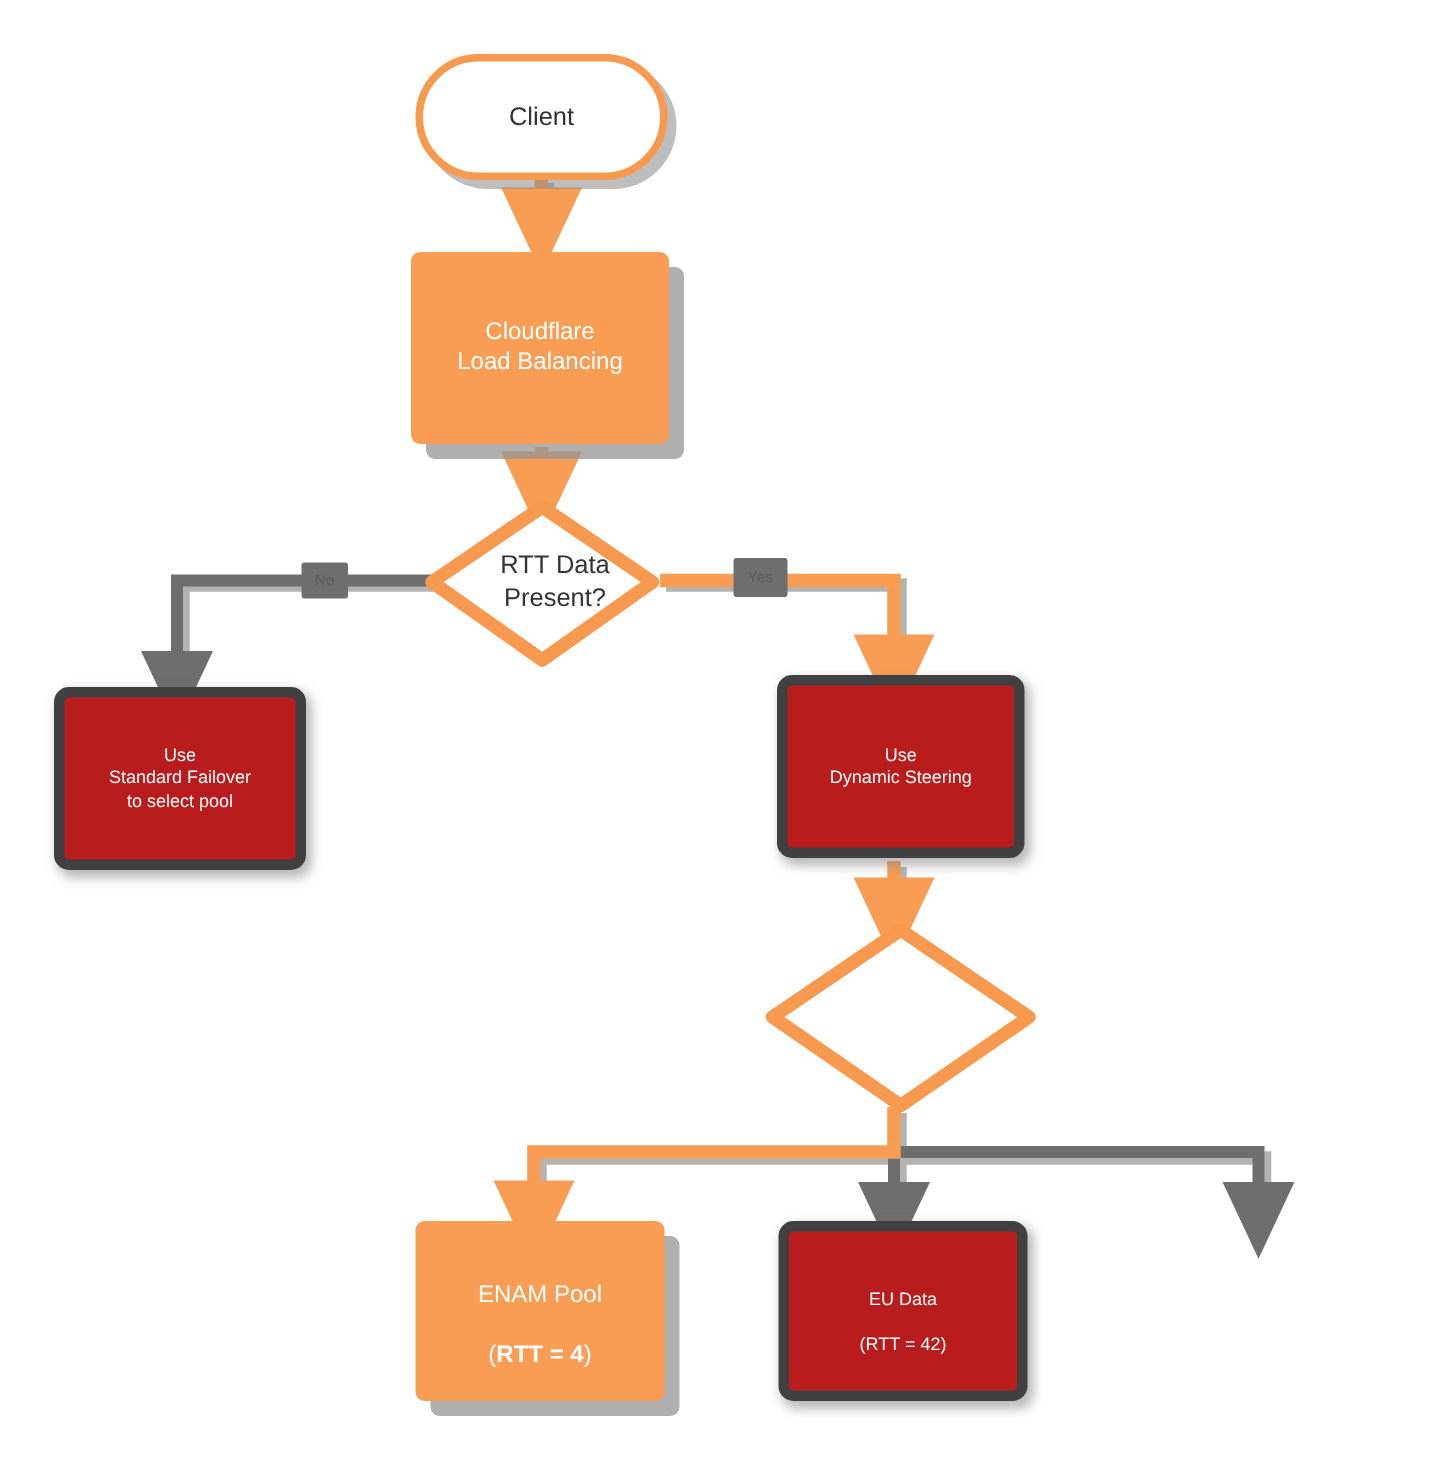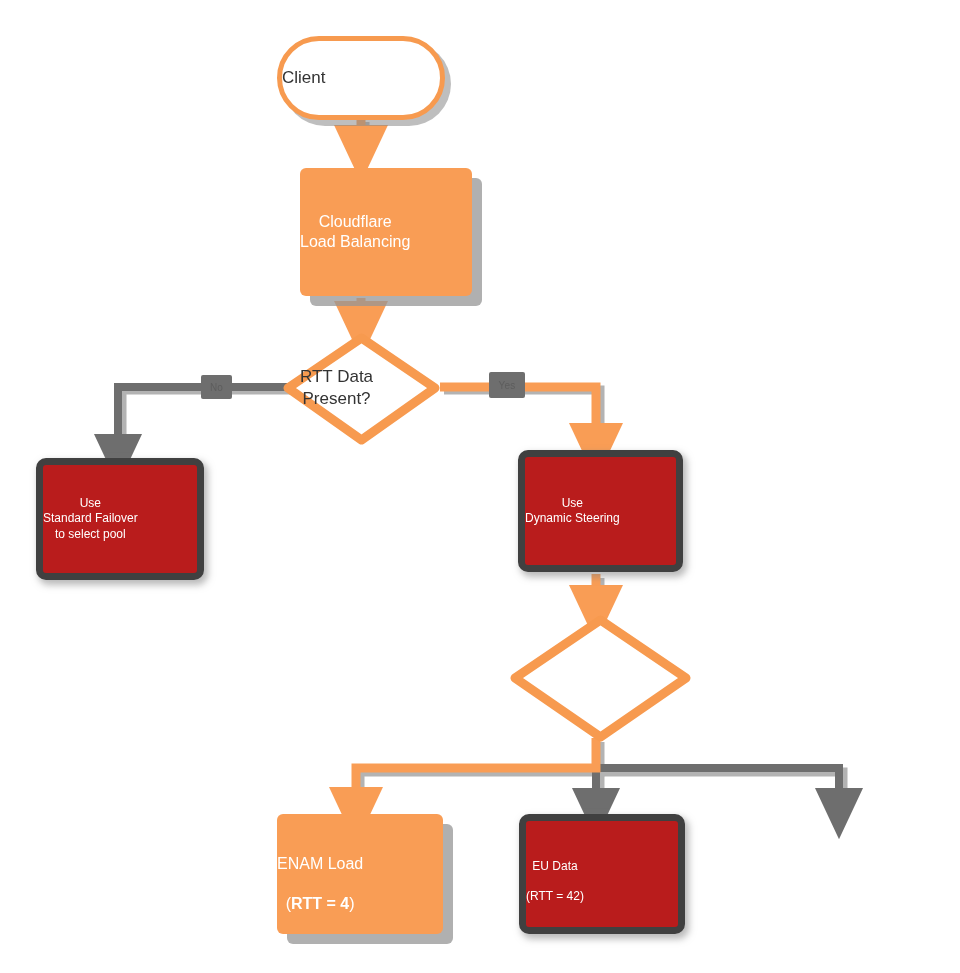--- a/index.html
+++ b/index.html
@@ -21,21 +21,21 @@
     position: absolute;
     left: 0; top: 0;
     width: 960px; height: 973px;
   }
   
   .node {
     position: absolute;
     box-sizing: border-box;
     display: flex;
     align-items: center;
-    justify-content: flex-start;
+    justify-content: center;
     text-align: center;
     line-height: 1.28;
   }
   .node .lbl {
     display: block;
     white-space: pre-line;
     pointer-events: none;
   }
   
   .n-terminal {
@@ -137,21 +137,21 @@
   </svg>
 
   <div class="edge-label" style="left:201px; top:375px; width:31px; height:24px;">No</div>
 
   <div class="edge-label" style="left:489px; top:372px; width:36px; height:26px;">Yes</div>
 
   <div class="node n-terminal" style="left:277px; top:36px; width:168px; height:84px;">
     <span class="lbl">Client</span>
   </div>
 
-  <div class="node n-process" style="left:274px; top:168px; width:172px; height:128px;margin-left:26px;">
+  <div class="node n-process" style="left:274px; top:168px; width:172px; height:128px;">
     <span class="lbl">Cloudflare
 Load Balancing</span>
   </div>
 
   <div class="node n-decision" style="left:283px; top:330px; width:157px; height:116px;">
     <svg class="dia" viewBox="0 0 157 116" preserveAspectRatio="none">
       <polygon points="78.5,8 152,58 78.5,110 5,58" fill="#ffffff" stroke="#f79a4f" stroke-width="9" stroke-linejoin="round"></polygon>
     </svg>
     <span class="lbl">RTT Data
 Present?</span>
@@ -169,21 +169,21 @@
   </div>
 
   <div class="node n-decision" style="left:510px; top:612px; width:181px; height:132px;">
     <svg class="dia" viewBox="0 0 181 132" preserveAspectRatio="none">
       <polygon points="90.5,8 176,66 90.5,125 5,66" fill="#ffffff" stroke="#f79a4f" stroke-width="9" stroke-linejoin="round"></polygon>
     </svg>
   </div>
 
   <div class="node n-process" style="left:277px; top:814px; width:166px; height:120px;">
     <span class="lbl">
-      <span>ENAM Load</span><br>
+      <span>ENAM Pool</span><br>
       <span>(<span class="bold">RTT = 4</span>)</span>
     </span>
   </div>
 
   <div class="node n-process-framed" style="left:519px; top:814px; width:166px; height:120px;">
     <span class="lbl">
       <span>EU Data</span><br>
       <span>(<span>RTT = 42</span>)</span>
     </span>
   </div>

